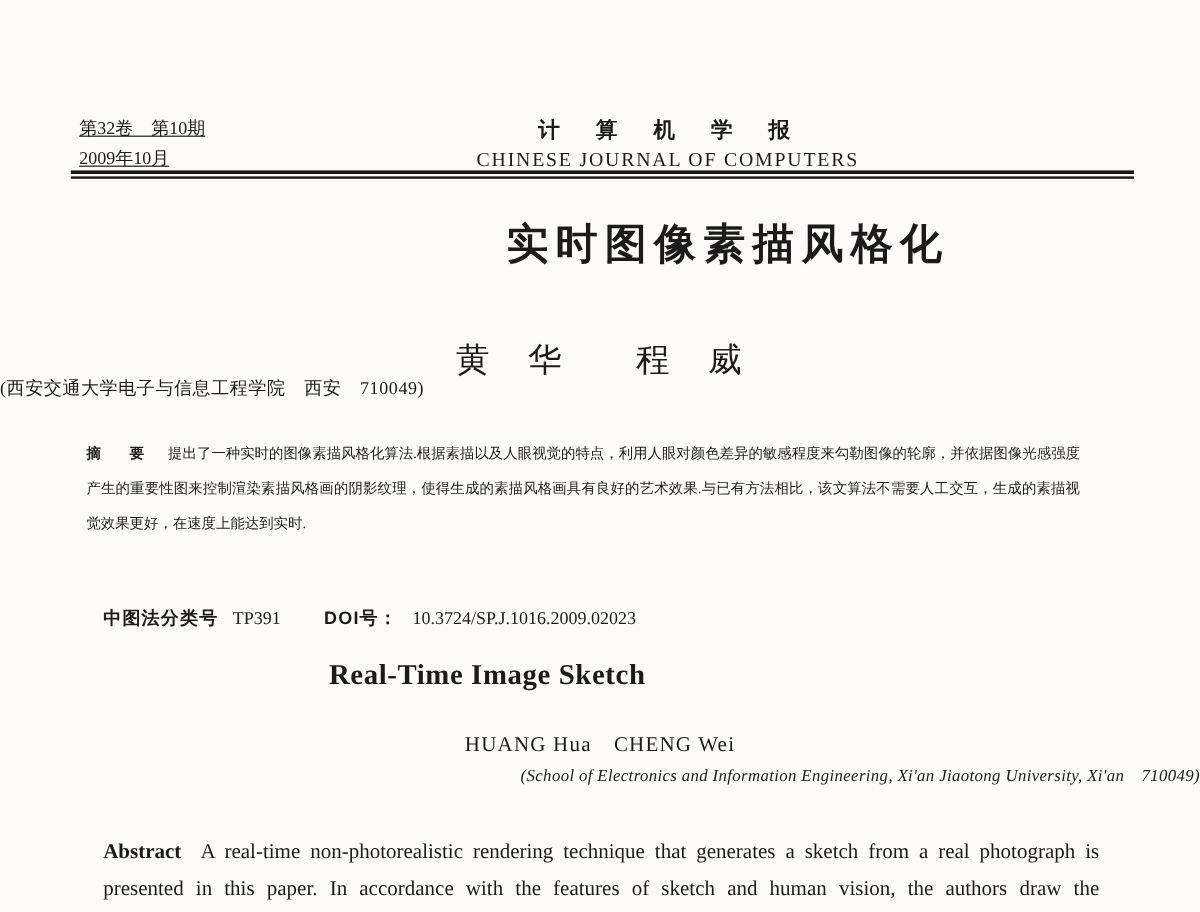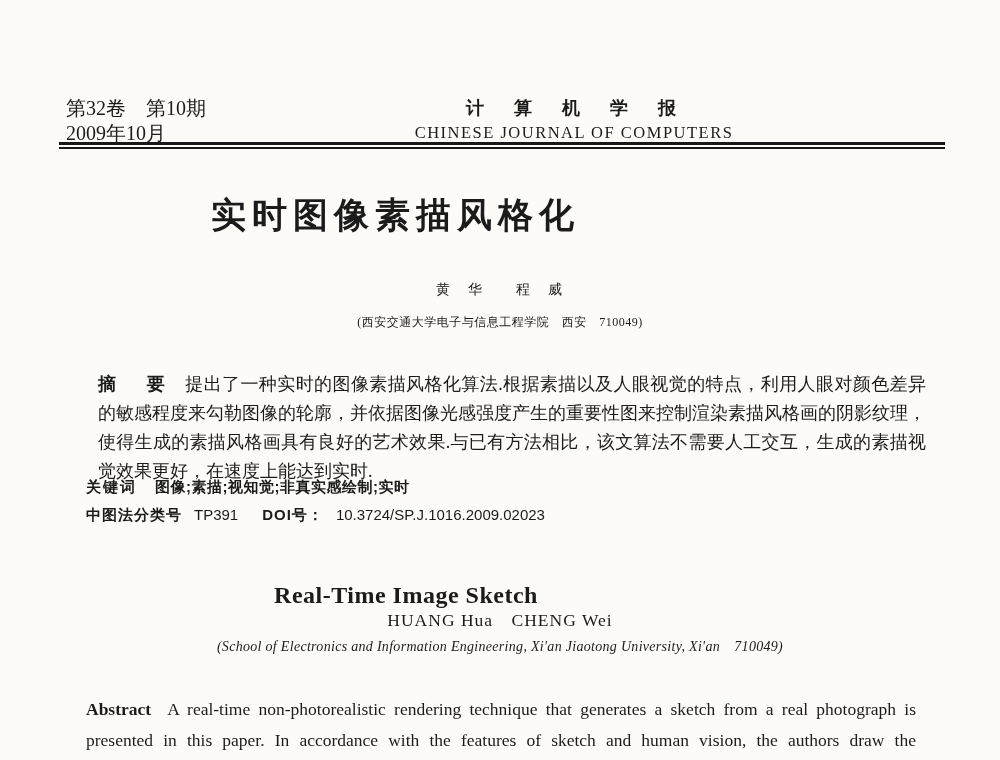--- a/index.html
+++ b/index.html
@@ -9,76 +9,76 @@
     background:#fcfbf8;
     color:#1b1b1b;
     font-family:"Liberation Serif","DejaVu Serif",serif;
     overflow:hidden;
   }
   
   .header{
     position:absolute;top:96px;left:66px;right:58px;
     display:flex;justify-content:space-between;align-items:flex-start;
   }
-  .header-left{font-size:20px;line-height:25px;white-space:nowrap;}
+  .header-left{font-size:15px;line-height:25px;white-space:nowrap;text-decoration:underline;}
   .header-center{flex:1;text-align:center;}
   .journal-cn{font-size:18px;line-height:24px;letter-spacing:6px;font-weight:bold;
     font-family:"Liberation Serif","DejaVu Serif",serif;}
   .journal-en{font-size:16.5px;line-height:25px;letter-spacing:1.5px;white-space:nowrap;text-align:center;}
   .header-right{font-size:14.5px;line-height:25px;text-align:right;white-space:nowrap;}
   .header-rule{
     position:absolute;top:142px;left:59px;width:886px;height:7px;
     border-top:3px solid #181818;border-bottom:2px solid #181818;
     box-sizing:border-box;
   }
   
   .title-cn{
-    position:absolute;top:192px;left:0;width:791px;
-    text-align:center;font-size:35px;font-weight:bold;letter-spacing:6px;
+    position:absolute;top:180px;left:0;width:791px;
+    text-align:right;font-size:35px;font-weight:bold;letter-spacing:6px;
     font-family:"Liberation Sans","DejaVu Sans",sans-serif;
   }
   .authors-cn{
     position:absolute;top:281px;left:0;width:1000px;
-    text-align:center;font-size:14px;letter-spacing:2px;
+    text-align:center;font-size:28px;letter-spacing:2px;
   }
   .affil-cn{
     position:absolute;top:314px;left:0;width:1000px;
-    text-align:center;font-size:12px;letter-spacing:0.5px;
+    text-align:left;font-size:15px;letter-spacing:0.5px;
   }
   .abstract-cn{
-    position:absolute;top:352px;left:98px;width:828px;
-    font-size:18px;line-height:29px;text-align:justify;
+    position:absolute;top:352px;left:72px;width:828px;
+    font-size:12px;line-height:29px;text-align:justify;
   }
   .abstract-cn .lbl{font-weight:bold;font-family:"Liberation Sans","DejaVu Sans",sans-serif;
     padding-right:14px;letter-spacing:6px;}
   .keywords-line{
     position:absolute;top:478px;left:86px;width:828px;
     font-size:15px;font-weight:bold;
     font-family:"Liberation Sans","DejaVu Sans",sans-serif;letter-spacing:0.5px;
   }
   .keywords-line .lbl{padding-right:18px;letter-spacing:2px;}
   .class-line{
     position:absolute;top:506px;left:86px;width:828px;font-size:15px;
   }
   .class-line .lbl{font-weight:bold;font-family:"Liberation Sans","DejaVu Sans",sans-serif;
     letter-spacing:1px;padding-right:12px;}
-  .class-line .val{font-family:Liberation Sans, sans-serif;margin-top:48px;}
-  .class-line .doi-lbl{margin-left:24px;}
+  .class-line .val{font-family:Liberation Serif, serif;margin-top:48px;}
+  .class-line .doi-lbl{margin-left:36px;}
   
   .title-en{
-    position:absolute;top:582px;left:0;width:812px;
+    position:absolute;top:550px;left:0;width:812px;
     text-align:center;font-size:24px;font-weight:bold;letter-spacing:0.5px;
   }
   .authors-en{
     position:absolute;top:608px;left:0;width:1000px;
     text-align:center;font-size:17.5px;letter-spacing:1px;
   }
   .affil-en{
     position:absolute;top:638px;left:0;width:1000px;
-    text-align:center;font-size:14px;font-style:italic;letter-spacing:0.3px;
+    text-align:right;font-size:14px;font-style:italic;letter-spacing:0.3px;
   }
   .abstract-en{
     position:absolute;top:676px;left:86px;width:830px;
     font-size:17.5px;line-height:31.5px;text-align:justify;word-spacing:2.5px;
   }
   .abstract-en .lbl{font-weight:bold;font-style:normal;padding-right:16px;}
 </style>
 </head>
 <body>
 
@@ -95,21 +95,20 @@
     </div>
   </div>
   <div class="header-rule"></div>
 
   <div class="title-cn">实时图像素描风格化</div>
   <div class="authors-cn">黄　华　　程　威</div>
   <div class="affil-cn">(西安交通大学电子与信息工程学院　西安　710049)</div>
 
   <p class="abstract-cn"><span class="lbl">摘　要</span><span>提出了一种实时的图像素描风格化算法.根据素描以及人眼视觉的特点，利用人眼对颜色差异的敏感程度来勾勒图像的轮廓，并依据图像光感强度产生的重要性图来控制渲染素描风格画的阴影纹理，使得生成的素描风格画具有良好的艺术效果.与已有方法相比，该文算法不需要人工交互，生成的素描视觉效果更好，在速度上能达到实时.</span></p>
 
-  <div class="keywords-line"><span class="lbl">关键词</span><span>图像;素描;视知觉;非真实感绘制;实时</span></div>
 
   <div class="class-line"><span class="lbl">中图法分类号</span><span class="val">TP391</span><span class="lbl doi-lbl">DOI号：</span><span class="val">10.3724/SP.J.1016.2009.02023</span></div>
 
   <div class="title-en">Real-Time Image Sketch</div>
   <div class="authors-en">HUANG Hua　CHENG Wei</div>
   <div class="affil-en">(School of Electronics and Information Engineering, Xi'an Jiaotong University, Xi'an　710049)</div>
 
   <p class="abstract-en"><span class="lbl">Abstract</span><span>A real-time non-photorealistic rendering technique that generates a sketch from a real photograph is presented in this paper. In accordance with the features of sketch and human vision, the authors draw the contours according to the conceptual color difference, and generate the</span></p>
 
 </div>

